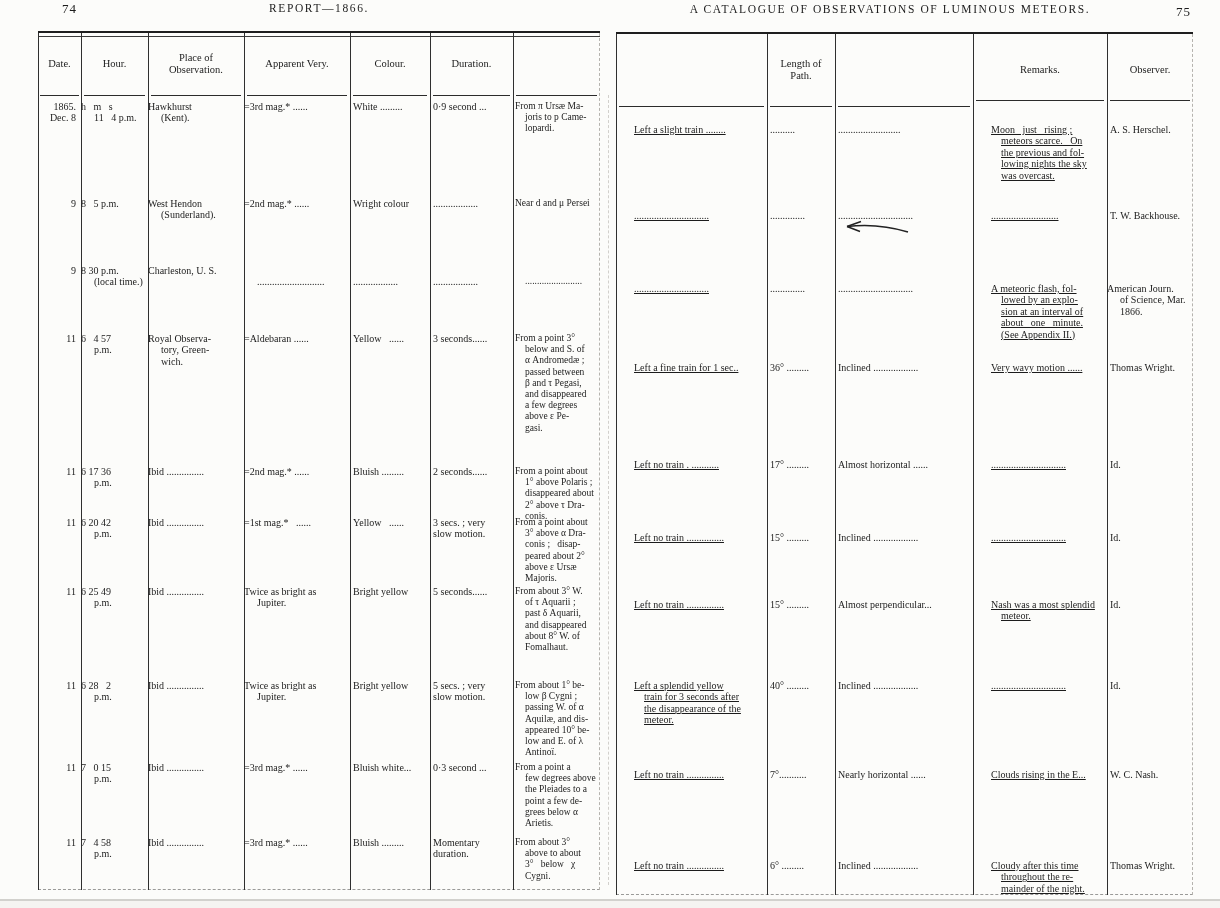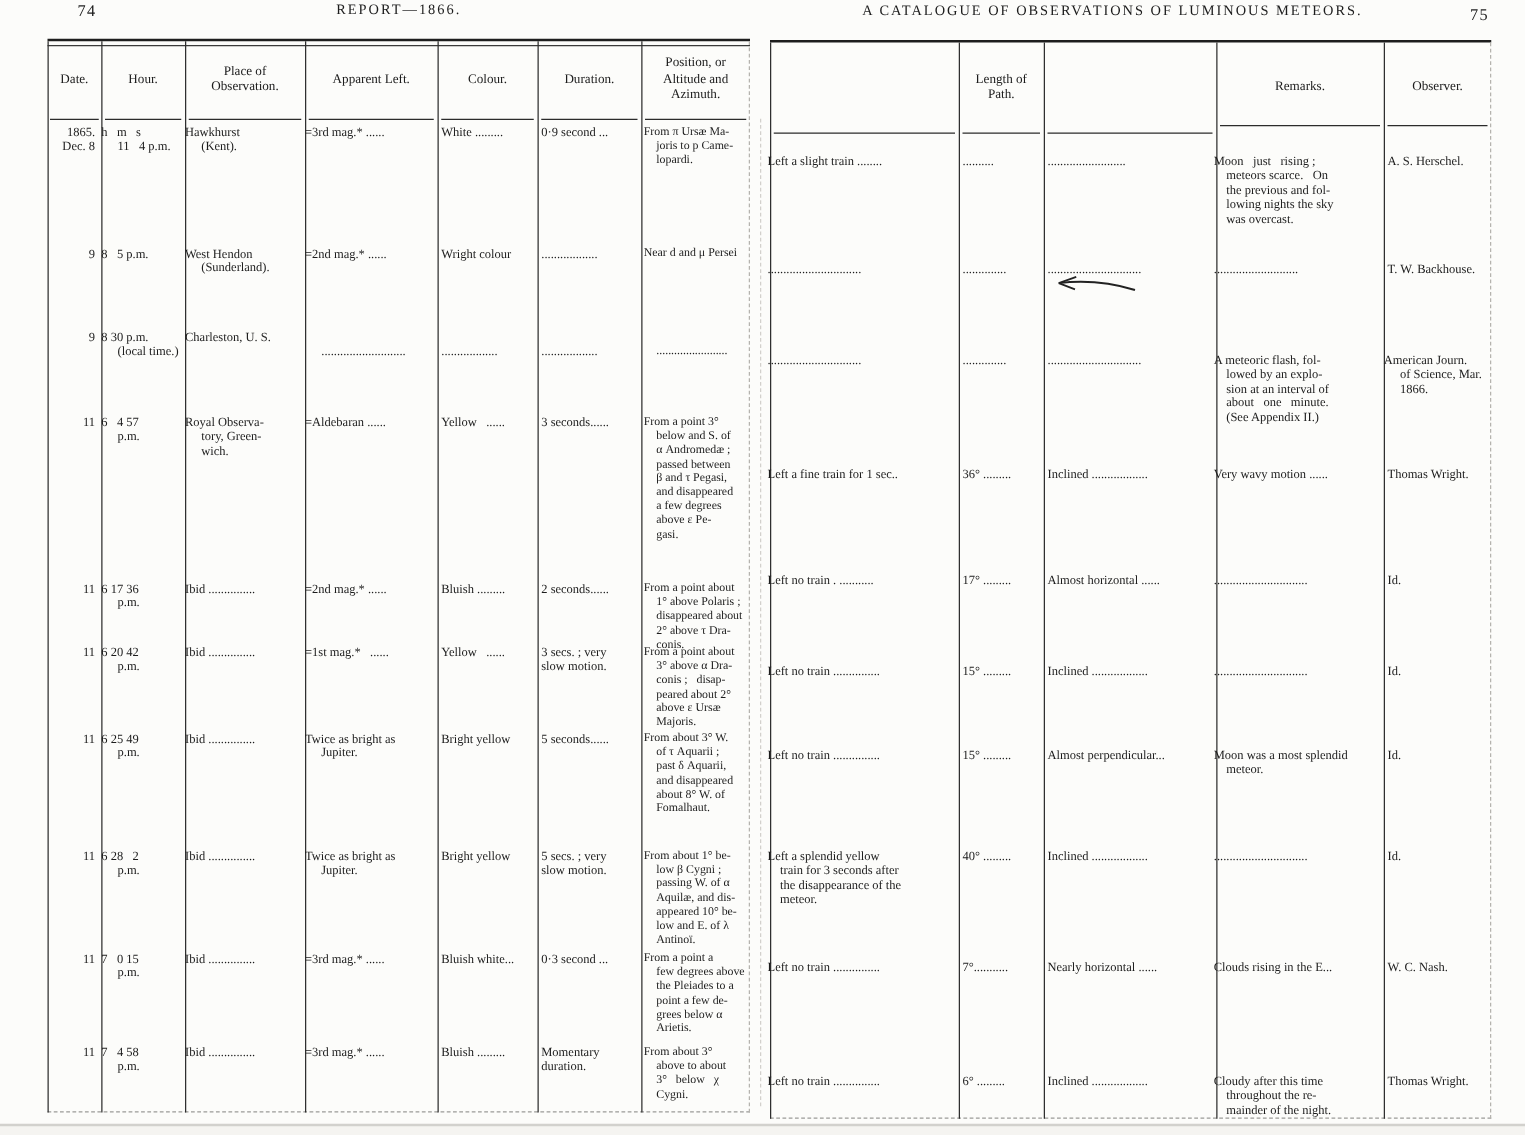--- a/index.html
+++ b/index.html
@@ -23,21 +23,21 @@
   }
   .hline{position:absolute;height:0;border-top:1.5px solid #2b2b2b;}
   .row{position:absolute;left:0;display:flex;align-items:flex-start;width:100%;}
   .cell{
     box-sizing:border-box;padding:0 3px;font-size:10px;line-height:11.4px;
     white-space:pre-wrap;flex:0 0 auto;
   }
   .c-date{text-align:right;padding-right:5px;}
   .hang{padding-left:13px;text-indent:-13px;}
   .c-pos{font-size:9.5px;line-height:11.2px;padding-left:12px;text-indent:-10px;padding-right:1px;}
-  .c-rem{padding-left:8px;text-indent:-10px;}
+  .c-rem{padding-left:28px;text-indent:-10px;text-decoration:underline;}
   .gutter{position:absolute;border-left:1px dashed #d2d0cc;width:0;}
   .pagefoot{position:absolute;left:0;width:1220px;top:899px;border-top:2px solid #d2d1cd;height:9px;background:#f5f4f1;}
   .arrow-wrap{position:absolute;}
   svg{display:block;}
 </style>
 </head>
 <body>
 
 <section>
   <div class="abs folio" style="left:62px;top:1px">74</div>
@@ -53,26 +53,23 @@
     <div class="vline" style="left:206px;height:857px"></div>
     <div class="vline" style="left:312px;height:857px"></div>
     <div class="vline" style="left:392px;height:857px"></div>
     <div class="vline" style="left:475px;height:857px"></div>
     <div class="vline faint" style="left:561px;height:857px"></div>
 
     <div class="hcell" style="left:0;width:43px;top:0;height:62px">Date.</div>
     <div class="hcell" style="left:43px;width:67px;top:0;height:62px">Hour.</div>
     <div class="hcell" style="left:110px;width:96px;top:0;height:62px">Place of
 Observation.</div>
-    <div class="hcell" style="left:206px;width:106px;top:0;height:62px">Apparent Left.</div>
+    <div class="hcell" style="left:206px;width:106px;top:0;height:62px">Apparent Very.</div>
     <div class="hcell" style="left:312px;width:80px;top:0;height:62px">Colour.</div>
     <div class="hcell" style="left:392px;width:83px;top:0;height:62px">Duration.</div>
-    <div class="hcell" style="left:475px;width:87px;top:0;height:62px">Position, or
-Altitude and
-Azimuth.</div>
 
     <div class="hline" style="left:2px;width:39px;top:62px"></div>
     <div class="hline" style="left:46px;width:61px;top:62px"></div>
     <div class="hline" style="left:113px;width:90px;top:62px"></div>
     <div class="hline" style="left:209px;width:100px;top:62px"></div>
     <div class="hline" style="left:315px;width:74px;top:62px"></div>
     <div class="hline" style="left:395px;width:77px;top:62px"></div>
     <div class="hline" style="left:478px;width:81px;top:62px"></div>
 
     <div class="row" style="top:68px">
@@ -287,21 +284,21 @@
       <div class="cell" style="width:138px">..............................</div>
       <div class="cell c-rem" style="width:134px">A meteoric flash, fol-
 lowed by an explo-
 sion at an interval of
 about   one   minute.
 (See Appendix II.)</div>
       <div class="cell hang" style="width:86px">American Journ.
 of Science, Mar.
 1866.</div>
     </div>
-    <div class="row" style="top:340px">
+    <div class="row" style="top:328px">
       <div class="cell c-rem" style="width:151px">Left a fine train for 1 sec..</div>
       <div class="cell" style="width:68px">36° .........</div>
       <div class="cell" style="width:138px">Inclined ..................</div>
       <div class="cell c-rem" style="width:134px">Very wavy motion ......</div>
       <div class="cell" style="width:86px">Thomas Wright.</div>
     </div>
     <div class="row" style="top:425px">
       <div class="cell c-rem" style="width:151px">Left no train . ...........</div>
       <div class="cell" style="width:68px">17° .........</div>
       <div class="cell" style="width:138px">Almost horizontal ......</div>
@@ -312,21 +309,21 @@
       <div class="cell c-rem" style="width:151px">Left no train ...............</div>
       <div class="cell" style="width:68px">15° .........</div>
       <div class="cell" style="width:138px">Inclined ..................</div>
       <div class="cell c-rem" style="width:134px">..............................</div>
       <div class="cell" style="width:86px">Id.</div>
     </div>
     <div class="row" style="top:565px">
       <div class="cell c-rem" style="width:151px">Left no train ...............</div>
       <div class="cell" style="width:68px">15° .........</div>
       <div class="cell" style="width:138px">Almost perpendicular...</div>
-      <div class="cell c-rem" style="width:134px">Moon was a most splendid
+      <div class="cell c-rem" style="width:134px">Nash was a most splendid
 meteor.</div>
       <div class="cell" style="width:86px">Id.</div>
     </div>
     <div class="row" style="top:646px">
       <div class="cell c-rem" style="width:151px">Left a splendid yellow
 train for 3 seconds after
 the disappearance of the
 meteor.</div>
       <div class="cell" style="width:68px">40° .........</div>
       <div class="cell" style="width:138px">Inclined ..................</div>

